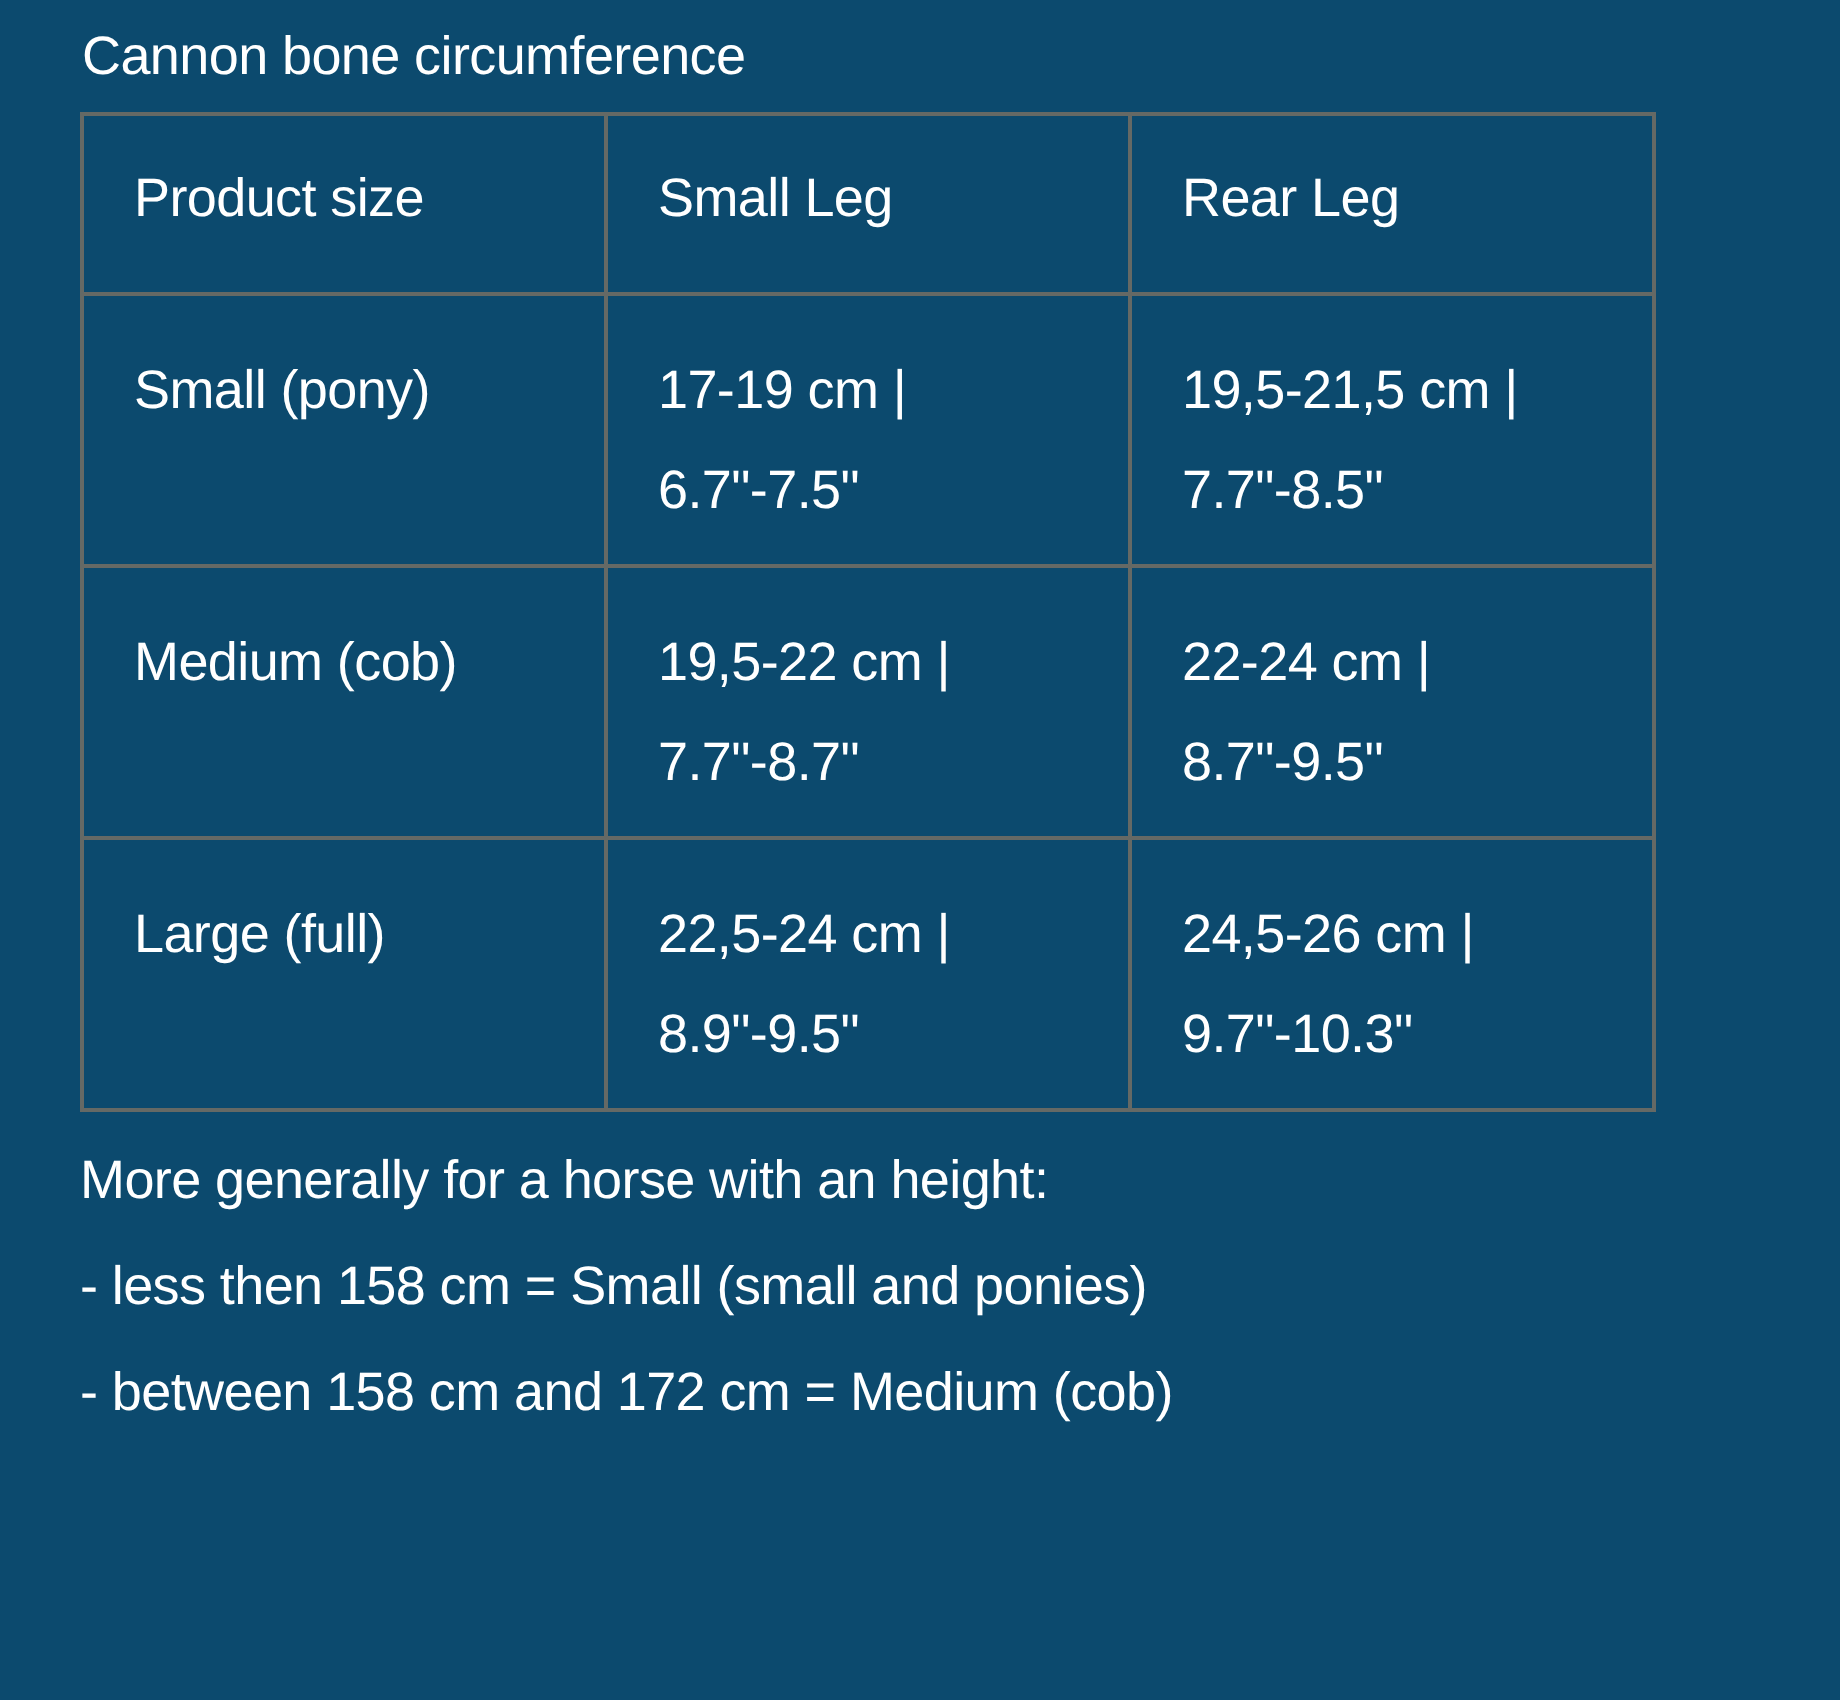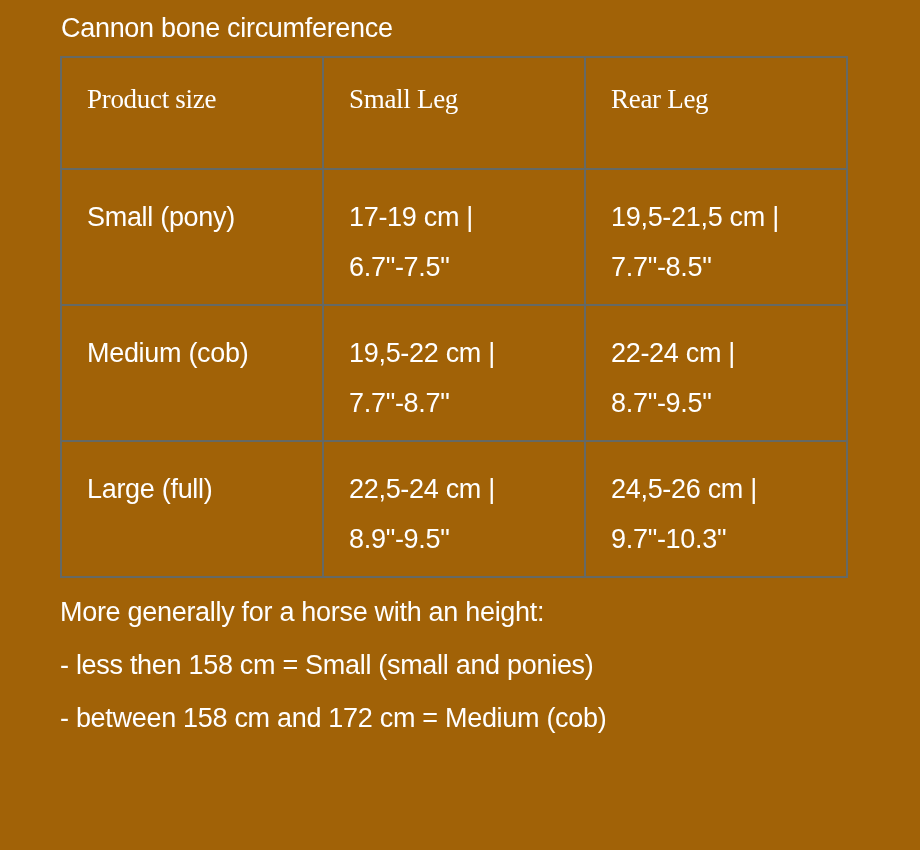--- a/index.html
+++ b/index.html
@@ -4,26 +4,26 @@
 <style>
   html, body {
     margin: 0;
     padding: 0;
     background: #000000;
   }
   .page {
     position: relative;
     width: 920px;
     height: 850px;
-    background: #a16207;
+    background: #0c4a6e;
     color: #ffffff;
     font-family: "Liberation Sans", sans-serif;
     overflow: hidden;
     box-sizing: border-box;
-    padding: 12px 0 0 60px;
+    padding: 12px 0 0 40px;
   }
   .page-title {
     font-size: 27px;
     line-height: 32px;
     font-weight: normal;
     margin: 0 0 12px 1px;
     letter-spacing: -0.3px;
   }
   table.size-table {
     border-collapse: collapse;
@@ -33,21 +33,21 @@
   table.size-table col { width: 262px; }
   table.size-table th,
   table.size-table td {
     border: 2px solid #656965;
     vertical-align: top;
     padding: 0 18px 0 25px;
     font-weight: normal;
     text-align: left;
     letter-spacing: -0.3px;
   }
-  table.size-table thead tr { height: 112px; font-family: Liberation Serif, serif; }
+  table.size-table thead tr { height: 90px; }
   table.size-table tbody tr { height: 136px; }
   .head-text {
     padding-top: 16px;
     font-size: 27px;
     line-height: 50px;
     white-space: nowrap;
   }
   .cell-text {
     padding-top: 22px;
     font-size: 27px;

